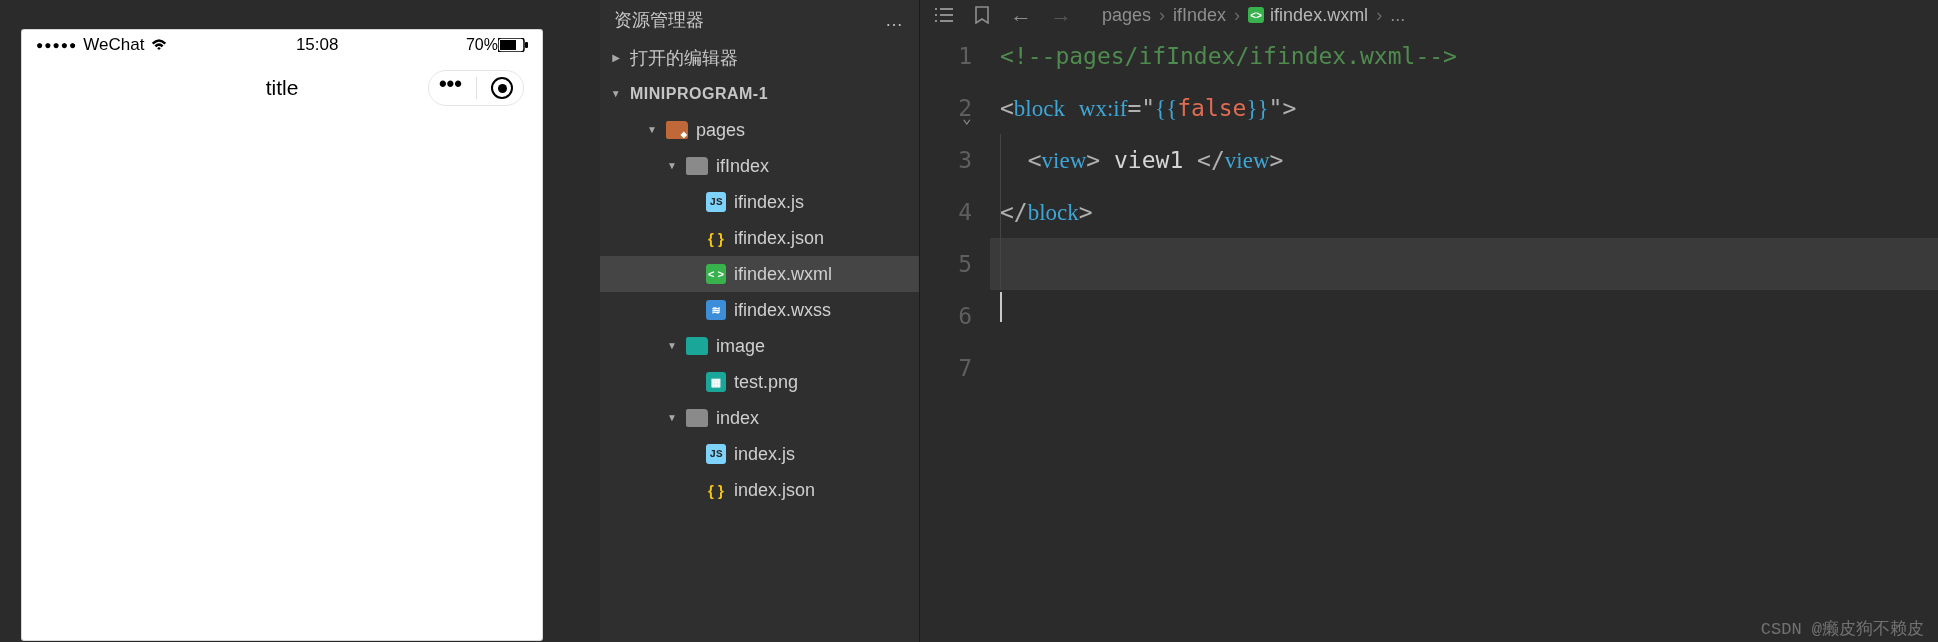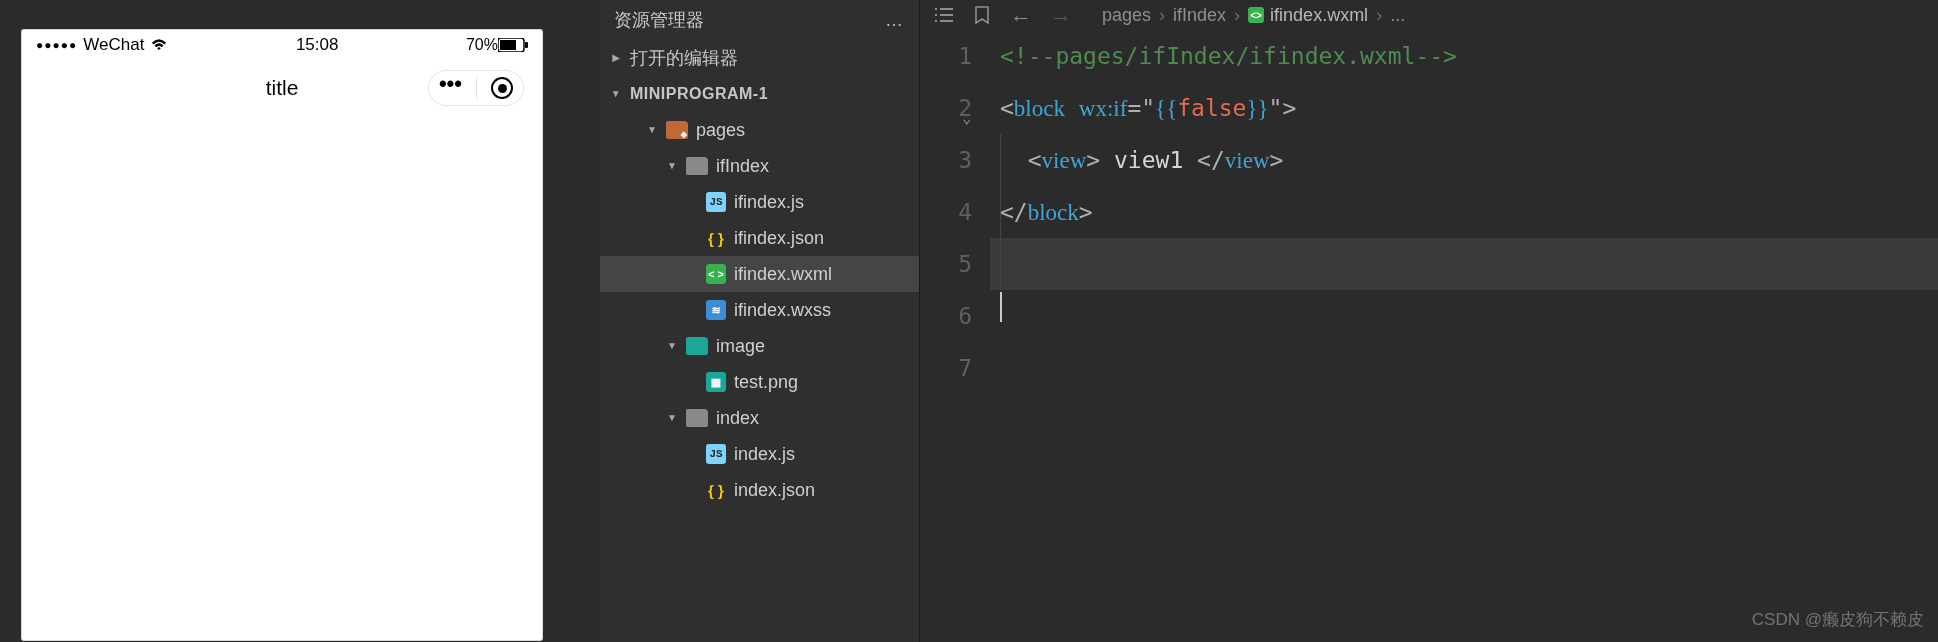--- a/index.html
+++ b/index.html
@@ -158,24 +158,24 @@
     .tok-tag{ color:#3ea6d6;font-family:Liberation Serif, serif; }
     .tok-punct{ color:#b0b0b0; }
     .tok-kw{ color:#e06c52; }
     .tok-text{ color:#d6d6d6; }
     .cursor { position:absolute; left:10px; top:262px; width:2px; height:30px; background:#c9c9c9; animation: blink 1s step-start infinite;}
     @keyframes blink { 50% { opacity:0; } }
     .indent-guide { position:absolute; left:10px; top:104px; width:1px; height:156px; background:#454545;}
     .watermark {
       position: absolute;
       right: 14px;
-      bottom: 11px;
+      bottom: 2px;
       font-size: 17px;
       color: rgba(200,200,200,0.45);
-      font-family: Liberation Sans, sans-serif;
+      font-family: Liberation Mono, monospace;
     }
   </style>
 </head>
 <body>
 
 <div class="sim-wrap">
   <div class="sim">
     <div class="sim-status">
       <div class="sim-status-left">
         <span class="dots5">●●●●●</span>

